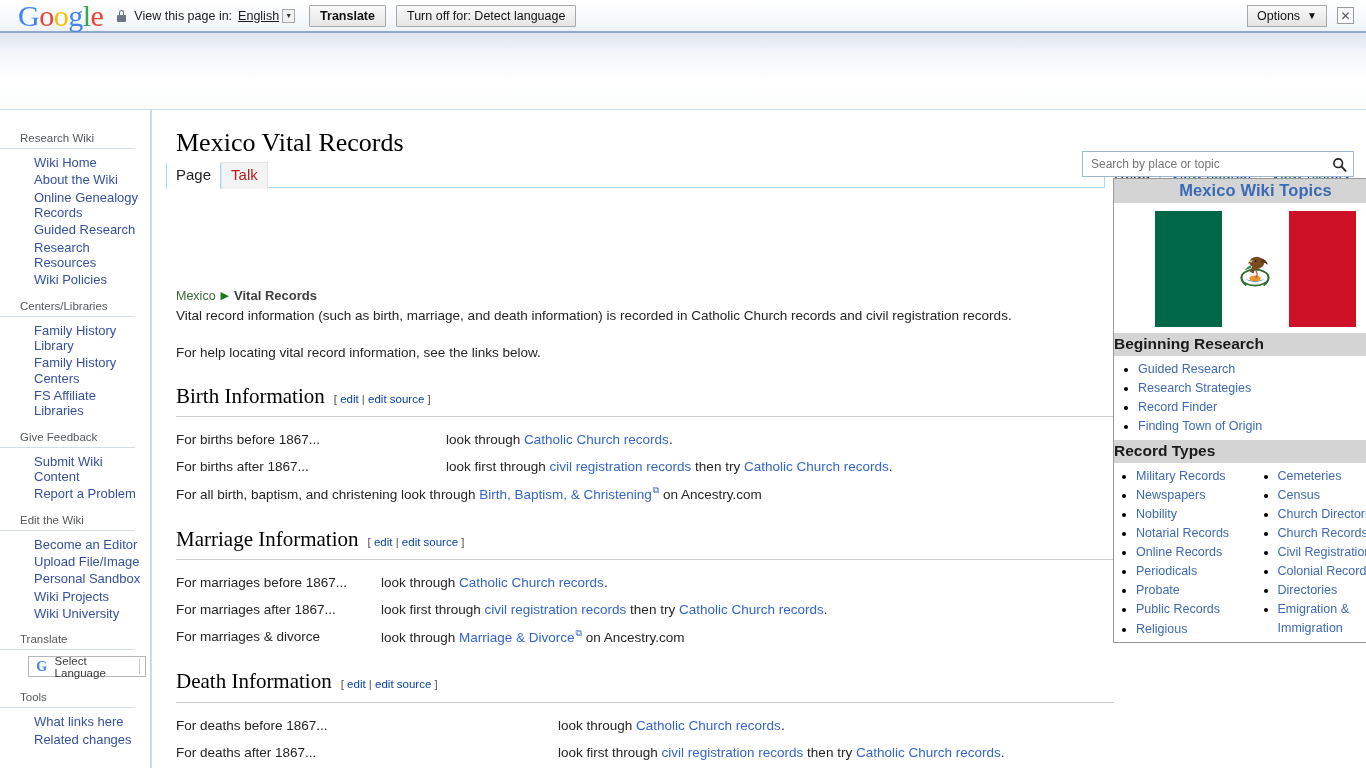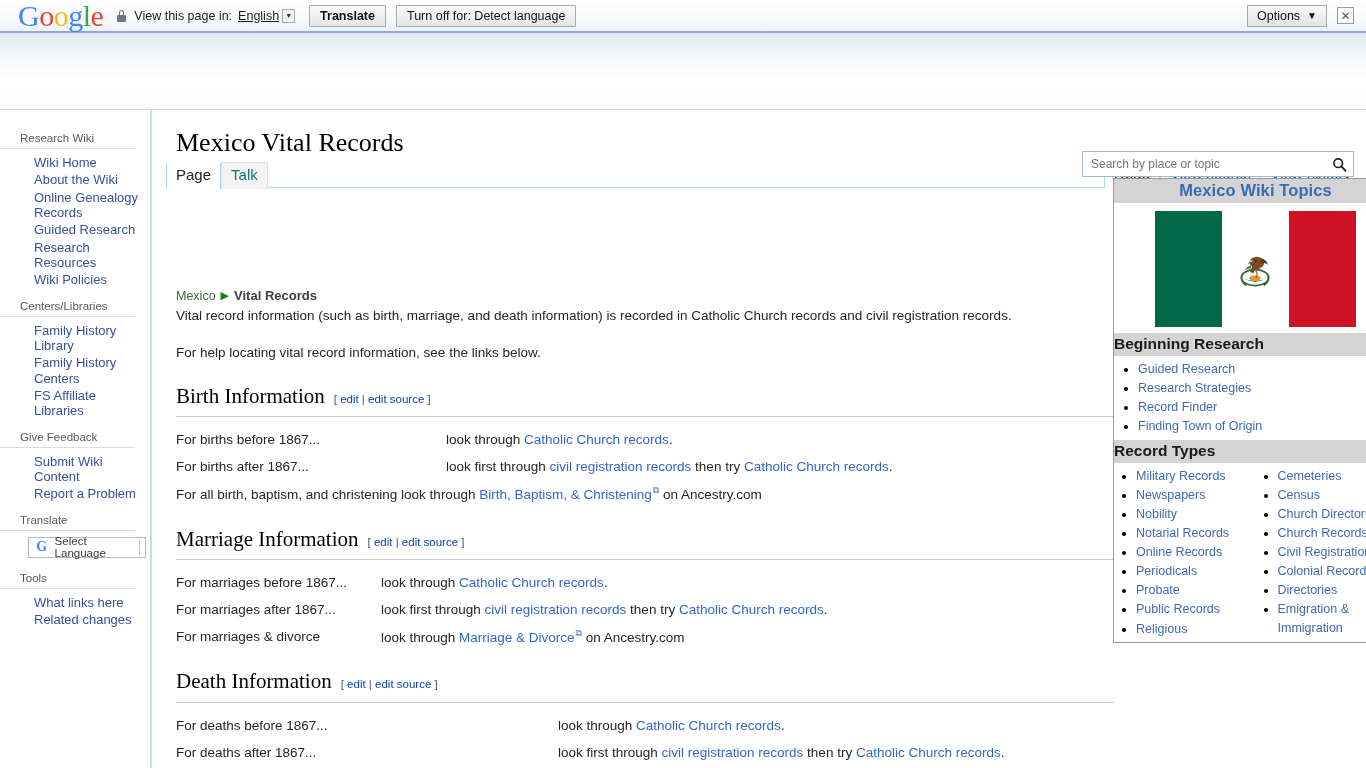--- a/index.html
+++ b/index.html
@@ -169,21 +169,21 @@
     padding: 4px 9px 5px 9px;
     cursor: pointer; line-height: 1.1;
     background: transparent;
   }
   .tab.selected {
     color: #222; background: #ffffff;
     border-left: 1px solid #a7d7f9;
     border-right: 1px solid #a7d7f9;
   }
   .tab.newpage {
-    color: #0f766e; background: #f3f3f3;
+    color: #b91c1c; background: #f3f3f3;
     border: 1px solid #e3e3e3; border-bottom: none;
   }
   .tab-divider { width:1px; height:17px; background:#a7d7f9; align-self:flex-end; margin-bottom:3px;}
 
   
   #search-wrap {
     position: absolute; right: 6px; top: -11px;
     width: 272px; height: 26px;
     border: 1px solid #9fb6cc;
     background: #fff;
@@ -318,20 +318,28 @@
   <div class="nav-group">
     <div class="nav-head">Centers/Libraries</div>
     <a class="nav-link">Family History Library</a>
     <a class="nav-link">Family History Centers</a>
     <a class="nav-link">FS Affiliate Libraries</a>
   </div>
   <div class="nav-group">
     <div class="nav-head">Give Feedback</div>
     <a class="nav-link">Submit Wiki Content</a>
     <a class="nav-link">Report a Problem</a>
+  </div>
+  <div class="nav-group">
+    <div class="nav-head">Edit the Wiki</div>
+    <a class="nav-link">Become an Editor</a>
+    <a class="nav-link">Upload File/Image</a>
+    <a class="nav-link">Personal Sandbox</a>
+    <a class="nav-link">Wiki Projects</a>
+    <a class="nav-link">Wiki University</a>
   </div>
   <div class="nav-group">
     <div class="nav-head">Translate</div>
     <div class="lang-widget">
       <span class="gicon">G</span>
       <span>Select Language</span>
       <span class="divider"></span>
     </div>
   </div>
   <div class="nav-group" style="margin-top:14px">

